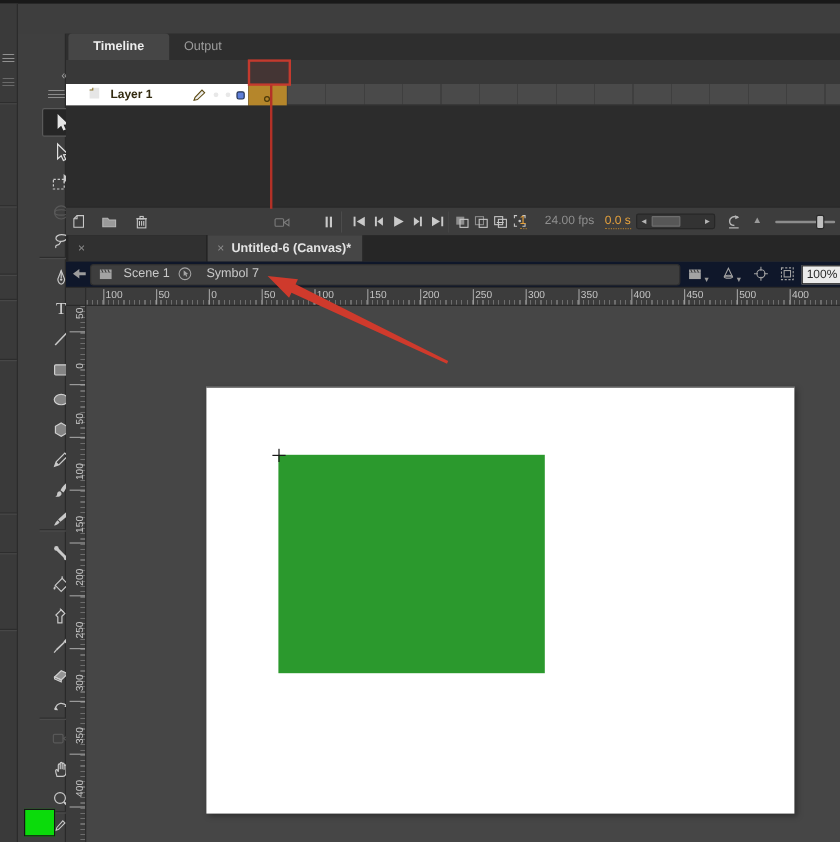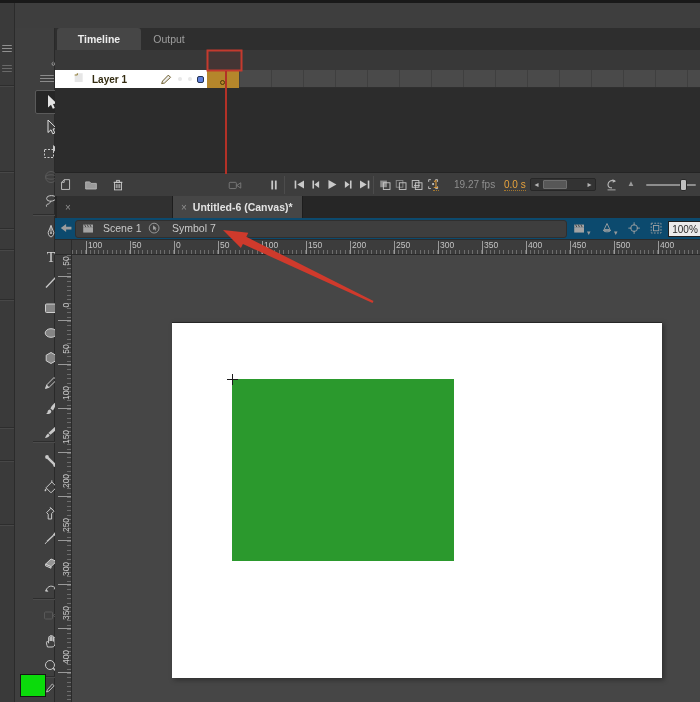--- a/index.html
+++ b/index.html
@@ -56,21 +56,21 @@
   #tl-slider-track { position:absolute; left:591px; top:11px; width:50px; height:2px; background:#8d8d8d; border-radius:1px;}
   #tl-slider-knob { position:absolute; left:625px; top:6px; width:7px; height:12px; background:#c0c0c0; border:1px solid #2a2a2a; border-radius:2px;}
   #slider-collapse { position:absolute; left:572px; top:6px; color:#9a9a9a; font-size:8px; }
   
   #doc-tabs { left:55px; top:196px; width:645px; height:22px; background:#262626; }
   .doc-tab { position:absolute; top:0; height:22px; display:flex; align-items:center; font-size:10.5px; padding:0 8px; border-right:1px solid #1d1d1d; }
   #doc-tab-1 { left:2px; width:116px; background:#303030; color:#a9a9a9; }
   #doc-tab-2 { left:118px; width:130px; background:#464646; color:#e3e3e3; }
   .doc-close { margin-right:6px; color:#8f8f8f; font-size:10px; }
   
-  #edit-bar { left:55px; top:218px; width:645px; height:22px; background:#0c4a6e; border-bottom:1px solid #2a2a2a; }
+  #edit-bar { left:55px; top:218px; width:645px; height:22px; background:#0f172a; border-bottom:1px solid #2a2a2a; }
   #breadcrumb-box { position:absolute; left:20px; top:2px; width:492px; height:18px; border:1px solid #2f2f2f; border-radius:3px; background:#3e3e3e; }
   .crumb-text { position:absolute; top:4px; font-size:10.5px; color:#c9c9c9; }
   #zoom-box { position:absolute; left:613px; top:3px; width:34px; height:16px; background:#ebebeb; color:#2a2a2a; font-size:10px; text-align:center; line-height:16px; border:1px solid #1f1f1f; }
   .dd { color:#9a9a9a; font-size:7px; position:absolute; top:11px; }
   
   #ruler-corner { left:55px; top:240px; width:17px; height:15px; background:#3c3c3c; border-right:1px solid #2a2a2a; border-bottom:1px solid #2a2a2a; }
   #hruler { left:72px; top:240px; width:628px; height:15px; background:#3c3c3c; border-bottom:1px solid #2a2a2a; overflow:hidden;}
   #hruler-minors { position:absolute; left:0; bottom:0; width:628px; height:4px;
      background: repeating-linear-gradient(90deg,#7d7d7d 0 1px,transparent 1px 4.4px); opacity:.75;}
   .hmajor { position:absolute; bottom:0; width:1px; height:13px; background:#9a9a9a; }
@@ -429,21 +429,21 @@
             <line x1="4.5" y1="9.5" x2="11" y2="9.5" stroke="#c9c9c9"></line>
           </svg>
         </span>
       <span class="ctl" style="left:361px; left:371px">
           <svg width="16" height="16" viewBox="0 0 18 18">
             <path d="M3 5.5 L3 3 L5.5 3 M10.5 3 L13 3 L13 5.5 M13 10.5 L13 13 L10.5 13 M5.5 13 L3 13 L3 10.5" fill="none" stroke="#c9c9c9"></path>
             <circle cx="8" cy="8" r="1.2" fill="#c9c9c9"></circle>
           </svg>
         </span>
       <span id="cur-frame">1</span>
-      <span id="fps-label">19.27 fps</span>
+      <span id="fps-label">24.00 fps</span>
       <span id="time-label">0.0 s</span>
       <div id="tl-scrollbar">
         <span class="sb-btn" style="left:0">◂</span>
         <div id="sb-thumb"></div>
         <span class="sb-btn" style="right:0">▸</span>
       </div>
       <span class="ctl" style="left:549px">
           <svg width="16" height="16" viewBox="0 0 18 18">
             <path d="M12.5 4.5 C8.5 2.8 4.5 5 4.5 8.4 C4.5 10.8 6.5 12.3 9 12.3" fill="none" stroke="#b5b5b5" stroke-width="1.3"></path>
             <polygon points="13.5,4.8 9.8,2.6 9.8,6.4" fill="#b5b5b5"></polygon>

